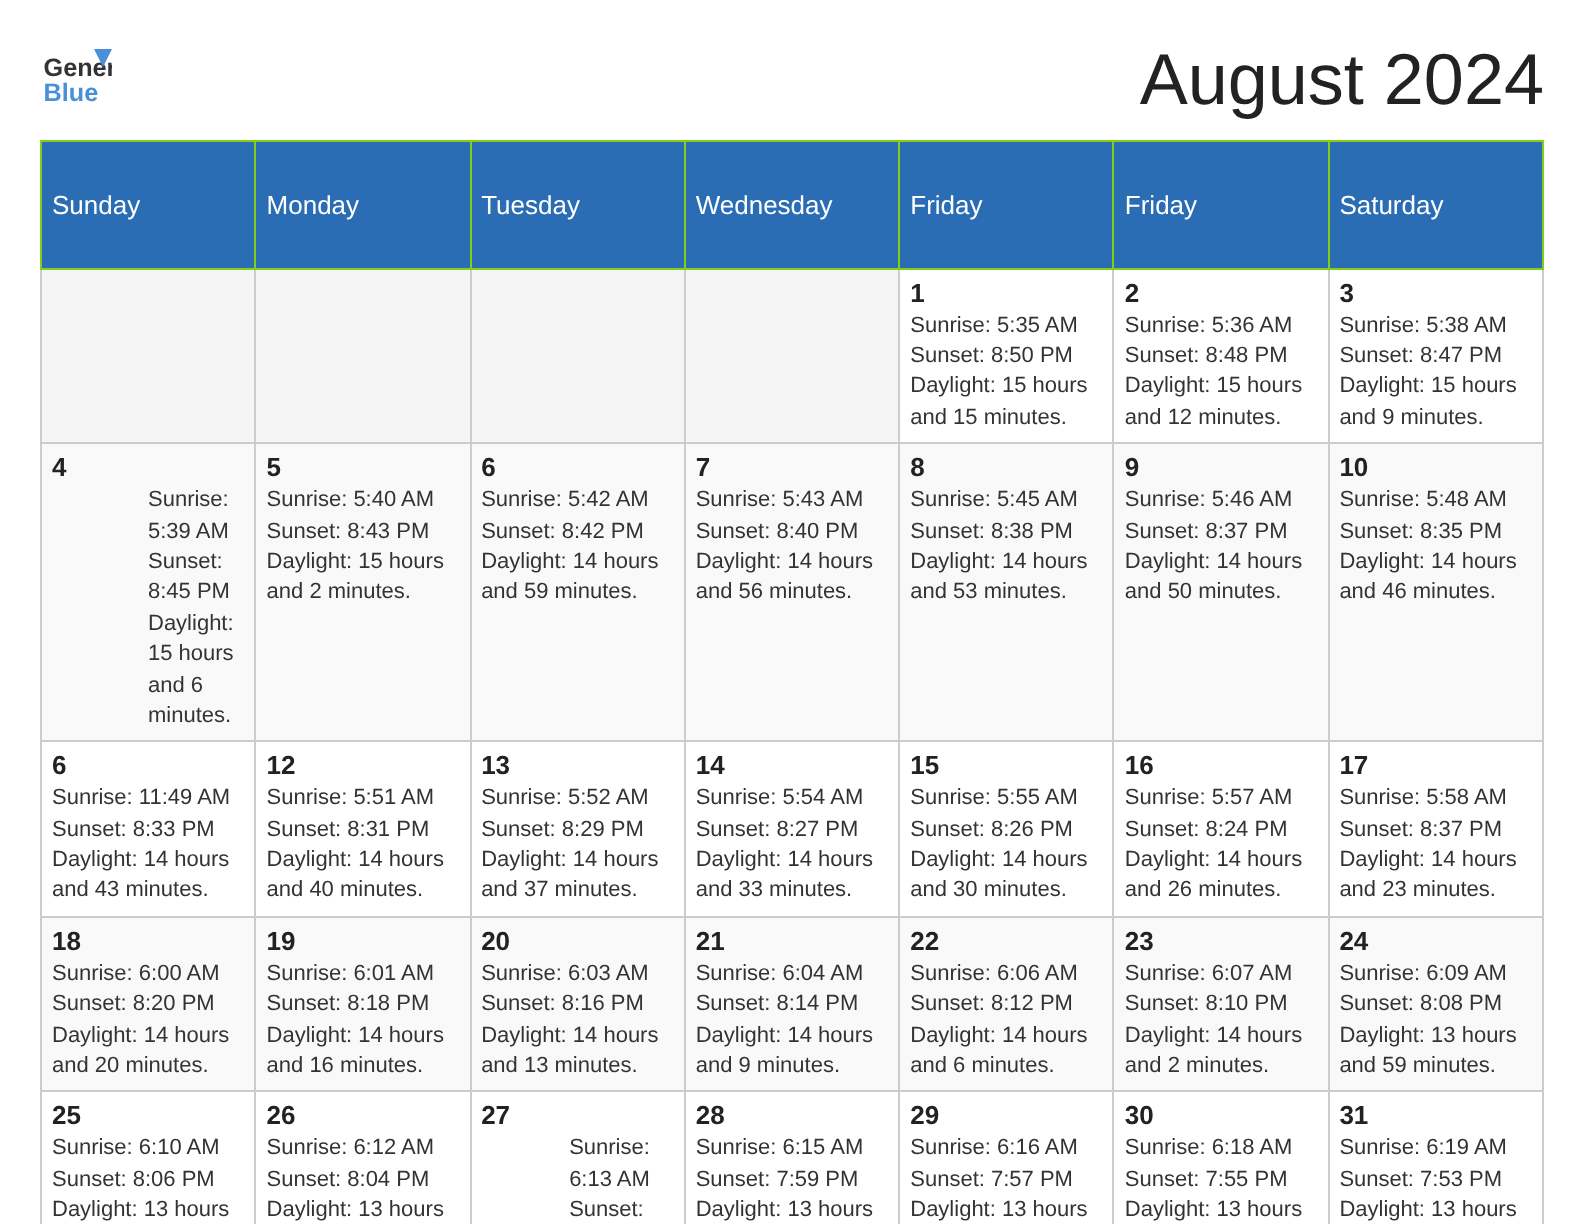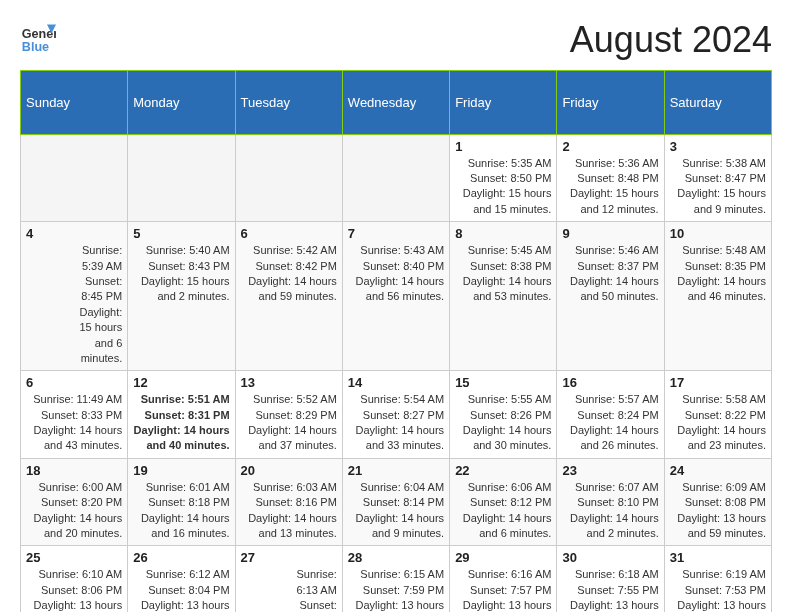--- a/index.html
+++ b/index.html
@@ -69,21 +69,20 @@
     }
     .day-number {
       font-size: 13px;
       font-weight: bold;
       color: #222;
       margin-bottom: 2px;
     }
     .day-info {
       color: #333;
       line-height: 1.4;
-      text-align: right;
     }
     .row-even td { background: #f0f4f8; }
   </style>
 </head>
 <body>
 
 <div class="header">
   <div class="logo">
     <svg class="logo-icon" viewBox="0 0 40 40" xmlns="http://www.w3.org/2000/svg">
       <text x="2" y="20" font-size="14" font-weight="bold" fill="#333">General</text>
@@ -190,21 +189,21 @@
       <tr>
         <td>
           <div class="day-number">6</div>
           <div class="day-info" style="white-space: pre-line;">Sunrise: 11:49 AM
 Sunset: 8:33 PM
 Daylight: 14 hours
 and 43 minutes.</div>
         </td>
         <td>
           <div class="day-number">12</div>
-          <div class="day-info" style="white-space: pre-line; font-weight: bold;">Sunrise: 5:51 AM
+          <div class="day-info" style="white-space: pre-line;">Sunrise: 5:51 AM
 Sunset: 8:31 PM
 Daylight: 14 hours
 and 40 minutes.</div>
         </td>
         <td>
           <div class="day-number">13</div>
           <div class="day-info" style="white-space: pre-line;">Sunrise: 5:52 AM
 Sunset: 8:29 PM
 Daylight: 14 hours
 and 37 minutes.</div>
@@ -226,21 +225,21 @@
         <td>
           <div class="day-number">16</div>
           <div class="day-info" style="white-space: pre-line;">Sunrise: 5:57 AM
 Sunset: 8:24 PM
 Daylight: 14 hours
 and 26 minutes.</div>
         </td>
         <td>
           <div class="day-number">17</div>
           <div class="day-info" style="white-space: pre-line;">Sunrise: 5:58 AM
-Sunset: 8:22 PM
+Sunset: 8:37 PM
 Daylight: 14 hours
 and 23 minutes.</div>
         </td>
       </tr>
       <tr class="row-even">
         <td>
           <div class="day-number">18</div>
           <div class="day-info" style="white-space: pre-line;">Sunrise: 6:00 AM
 Sunset: 8:20 PM
 Daylight: 14 hours

